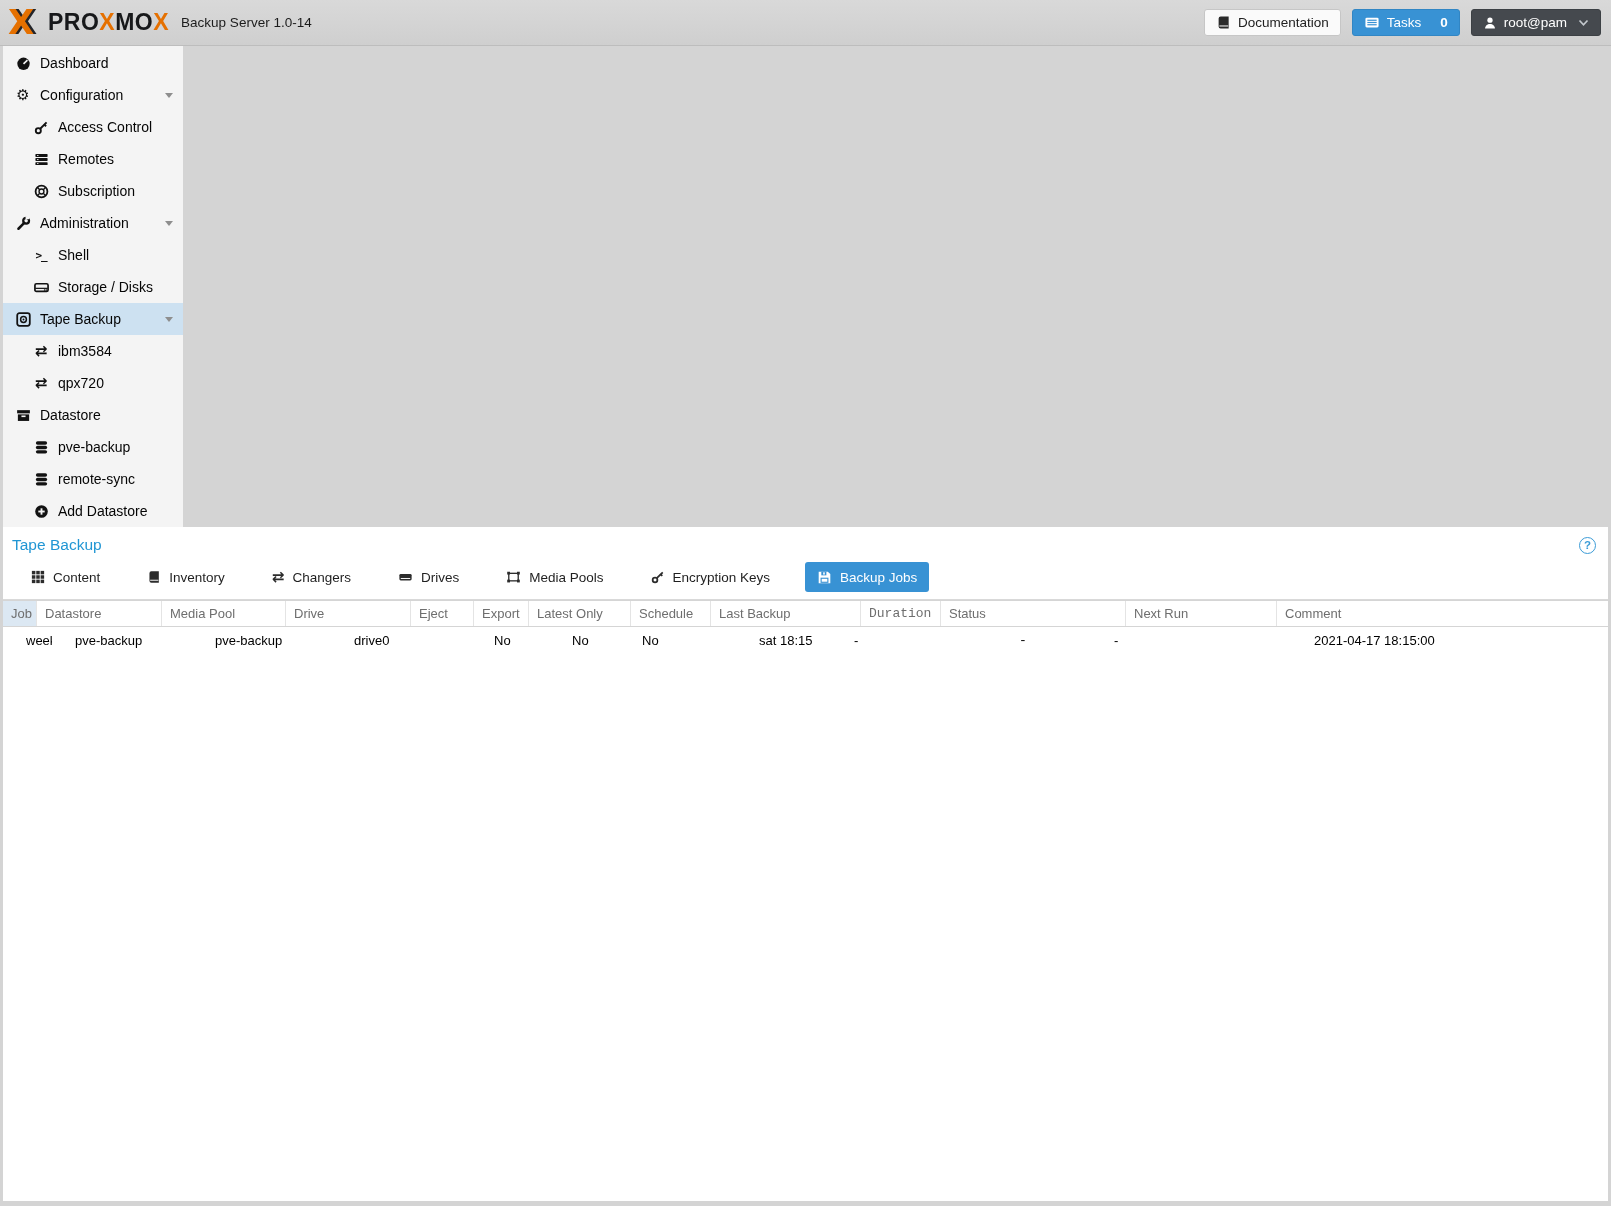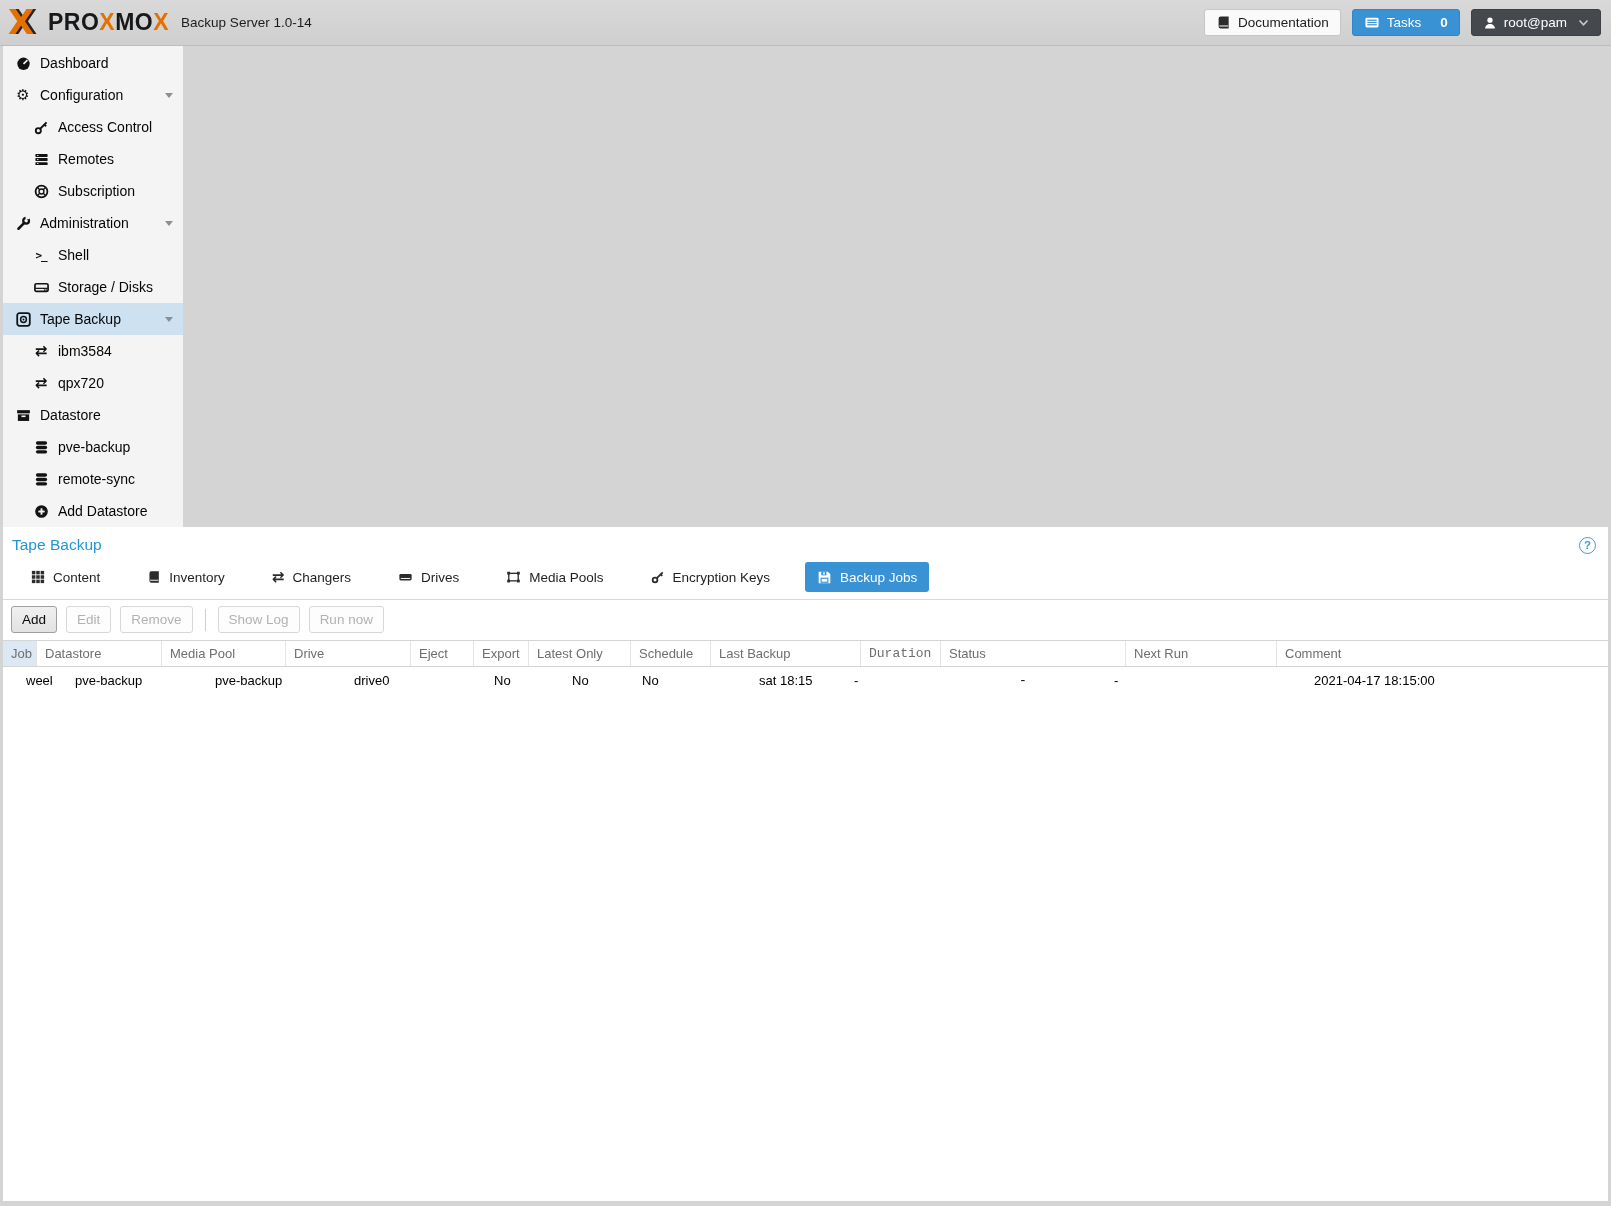--- a/index.html
+++ b/index.html
@@ -431,28 +431,20 @@
               <rect x="4.6" y="1.8" width="5.4" height="3.9" fill="#3892d4"></rect>
               <rect x="6.6" y="2.5" width="1.7" height="2.4" fill="#fff"></rect>
               <rect x="3.8" y="8.2" width="8.4" height="5.5" fill="#3892d4"></rect>
               <rect x="5" y="9.4" width="6" height="3.1" fill="#fff"></rect>
             </svg>
         </span>
         <span>Backup Jobs</span>
       </div>
     </div>
 
-    <div class="toolbar">
-      <div class="tool-btn enabled">Add</div>
-      <div class="tool-btn disabled">Edit</div>
-      <div class="tool-btn disabled">Remove</div>
-      <div class="tool-sep"></div>
-      <div class="tool-btn disabled">Show Log</div>
-      <div class="tool-btn disabled">Run now</div>
-    </div>
 
     <div class="grid">
       <div class="grid-header">
         <div class="gh-cell c0 sorted">
           <span>Job ID.</span>
             <span class="sort-arrow">↑</span>
         </div>
         <div class="gh-cell c1">Datastore</div>
         <div class="gh-cell c2">Media Pool</div>
         <div class="gh-cell c3">Drive</div>

